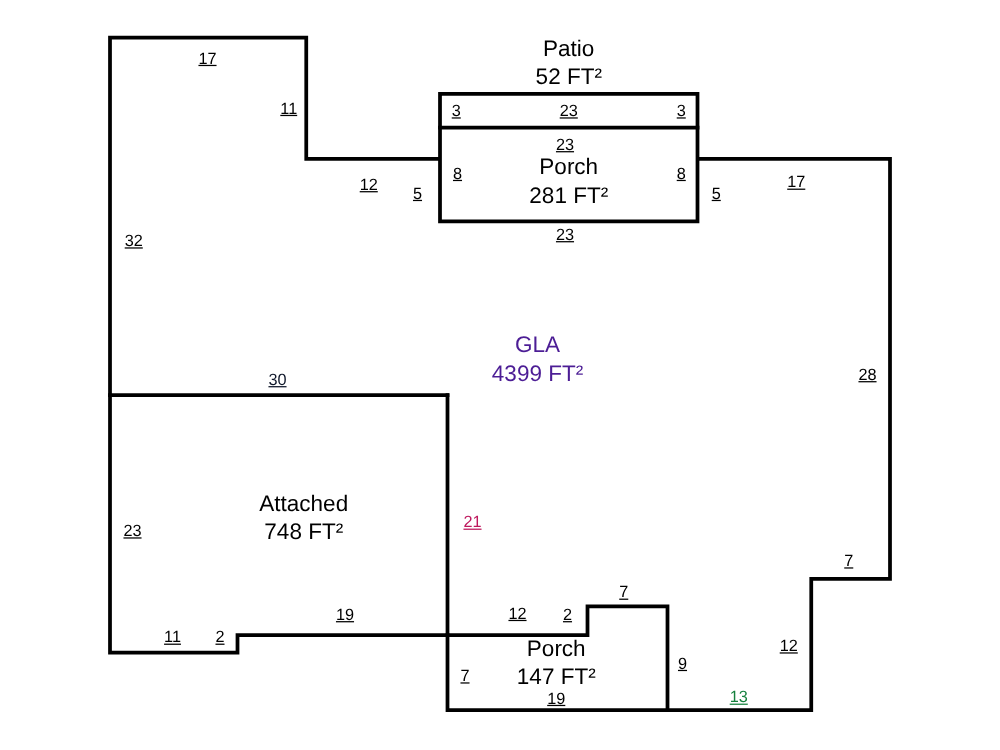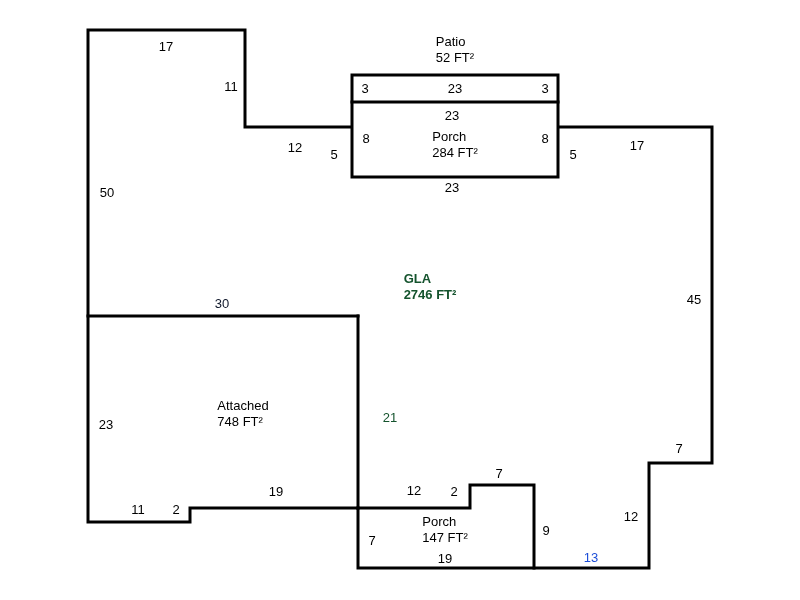--- a/index.html
+++ b/index.html
@@ -25,24 +25,26 @@
     position: absolute;
     color: #000000;
     white-space: nowrap;
     line-height: 1.25;
     user-select: none;
   }
   .dim-label {
     font-size: 13px;
     transform: translate(-50%, -50%);
     text-align: right;
+    text-decoration: underline;
   }
   .area-label {
-    font-size: 13px;
+    font-size: 18px;
     transform: translate(-50%, -50%);
+    text-align: center;
   }
   .area-label .area-name { display: block; }
   .area-label .area-value { display: block; }
 </style>
 </head>
 <body>
 
 <svg id="sketch-canvas" viewBox="0 0 800 600" xmlns="http://www.w3.org/2000/svg">
   <rect x="0" y="0" width="800" height="600" fill="#ffffff"></rect>
 
@@ -57,57 +59,57 @@
   <path id="path-porch-upper-box" fill="#ffffff" stroke="#000000" stroke-width="3" stroke-linejoin="miter" d="M 352 75 L 558 75 L 558 177 L 352 177 Z"></path>
 
   <path id="path-patio-divider" fill="none" stroke="#000000" stroke-width="3" stroke-linecap="square" d="M 352 102 L 558 102"></path>
 </svg>
 
 <div id="labels-layer">
     <div class="dim-label" style="left: 166px; top: 47px; color: rgb(0, 0, 0);">17</div>
     <div class="dim-label" style="left: 231px; top: 87px; color: rgb(0, 0, 0);">11</div>
     <div class="dim-label" style="left: 295px; top: 148px; color: rgb(0, 0, 0);">12</div>
     <div class="dim-label" style="left: 334px; top: 155px; color: rgb(0, 0, 0);">5</div>
-    <div class="dim-label" style="left: 107px; top: 193px; color: rgb(0, 0, 0);">50</div>
+    <div class="dim-label" style="left: 107px; top: 193px; color: rgb(0, 0, 0);">32</div>
     <div class="dim-label" style="left: 365px; top: 89px; color: rgb(0, 0, 0);">3</div>
     <div class="dim-label" style="left: 455px; top: 89px; color: rgb(0, 0, 0);">23</div>
     <div class="dim-label" style="left: 545px; top: 89px; color: rgb(0, 0, 0);">3</div>
     <div class="dim-label" style="left: 452px; top: 116px; color: rgb(0, 0, 0);">23</div>
     <div class="dim-label" style="left: 366px; top: 139px; color: rgb(0, 0, 0);">8</div>
     <div class="dim-label" style="left: 545px; top: 139px; color: rgb(0, 0, 0);">8</div>
     <div class="dim-label" style="left: 452px; top: 188px; color: rgb(0, 0, 0);">23</div>
     <div class="dim-label" style="left: 573px; top: 155px; color: rgb(0, 0, 0);">5</div>
     <div class="dim-label" style="left: 637px; top: 146px; color: rgb(0, 0, 0);">17</div>
-    <div class="dim-label" style="left: 694px; top: 300px; color: rgb(0, 0, 0);">45</div>
+    <div class="dim-label" style="left: 694px; top: 300px; color: rgb(0, 0, 0);">28</div>
     <div class="dim-label" style="left: 222px; top: 304px; color: #0f172a;">30</div>
     <div class="dim-label" style="left: 106px; top: 425px; color: rgb(0, 0, 0);">23</div>
-    <div class="dim-label" style="left: 378px; top: 418px; color: #14532d; margin-left: 12px;">21</div>
+    <div class="dim-label" style="left: 378px; top: 418px; color: #be185d;">21</div>
     <div class="dim-label" style="left: 138px; top: 510px; color: rgb(0, 0, 0);">11</div>
     <div class="dim-label" style="left: 176px; top: 510px; color: rgb(0, 0, 0);">2</div>
     <div class="dim-label" style="left: 276px; top: 492px; color: rgb(0, 0, 0);">19</div>
     <div class="dim-label" style="left: 414px; top: 491px; color: rgb(0, 0, 0);">12</div>
     <div class="dim-label" style="left: 454px; top: 492px; color: rgb(0, 0, 0);">2</div>
     <div class="dim-label" style="left: 499px; top: 474px; color: rgb(0, 0, 0);">7</div>
     <div class="dim-label" style="left: 546px; top: 531px; color: rgb(0, 0, 0);">9</div>
     <div class="dim-label" style="left: 372px; top: 541px; color: rgb(0, 0, 0);">7</div>
     <div class="dim-label" style="left: 445px; top: 559px; color: rgb(0, 0, 0);">19</div>
-    <div class="dim-label" style="left: 591px; top: 558px; color: #1d4ed8;">13</div>
+    <div class="dim-label" style="left: 591px; top: 558px; color: #15803d;">13</div>
     <div class="dim-label" style="left: 631px; top: 517px; color: rgb(0, 0, 0);">12</div>
     <div class="dim-label" style="left: 679px; top: 449px; color: rgb(0, 0, 0);">7</div>
     <div class="area-label" style="left: 455px; top: 50px; color: rgb(0, 0, 0);">
       <span class="area-name">Patio</span>
       <span class="area-value">52 FT²</span>
     </div>
     <div class="area-label" style="left: 455px; top: 145px; color: rgb(0, 0, 0);">
       <span class="area-name">Porch</span>
-      <span class="area-value">284 FT²</span>
+      <span class="area-value">281 FT²</span>
     </div>
-    <div class="area-label" style="left: 430px; top: 287px; color: #14532d; font-weight: bold;">
+    <div class="area-label" style="left: 430px; top: 287px; color: #4c1d95;">
       <span class="area-name">GLA</span>
-      <span class="area-value">2746 FT²</span>
+      <span class="area-value">4399 FT²</span>
     </div>
     <div class="area-label" style="left: 218px; top: 414px; color: rgb(0, 0, 0); margin-left: 25px;">
       <span class="area-name">Attached</span>
       <span class="area-value">748 FT²</span>
     </div>
     <div class="area-label" style="left: 445px; top: 530px; color: rgb(0, 0, 0);">
       <span class="area-name">Porch</span>
       <span class="area-value">147 FT²</span>
     </div>
   </div>

